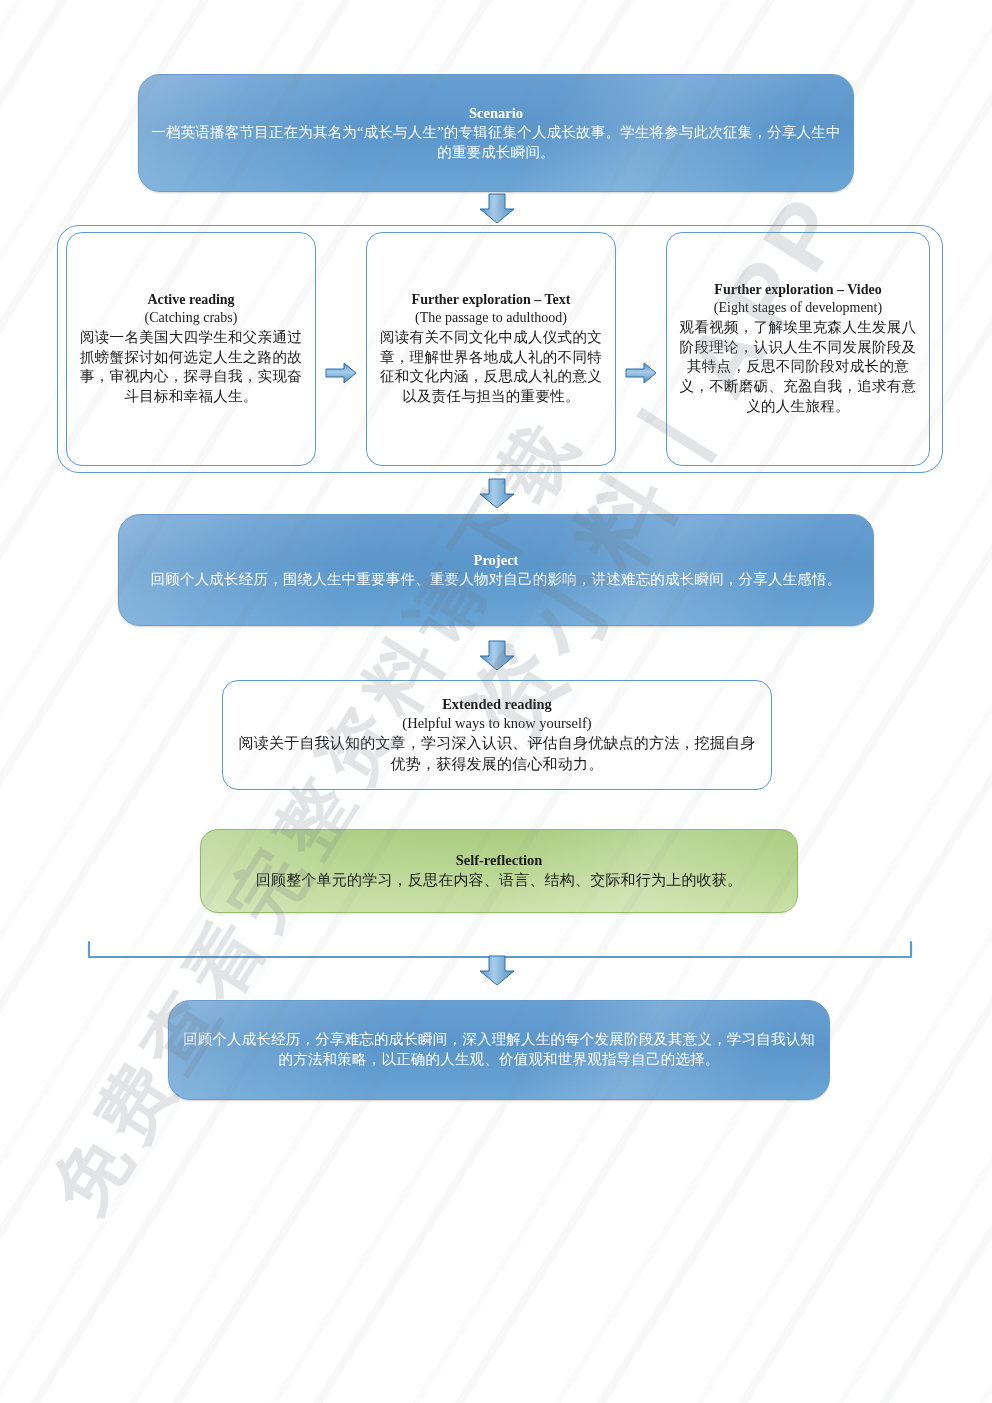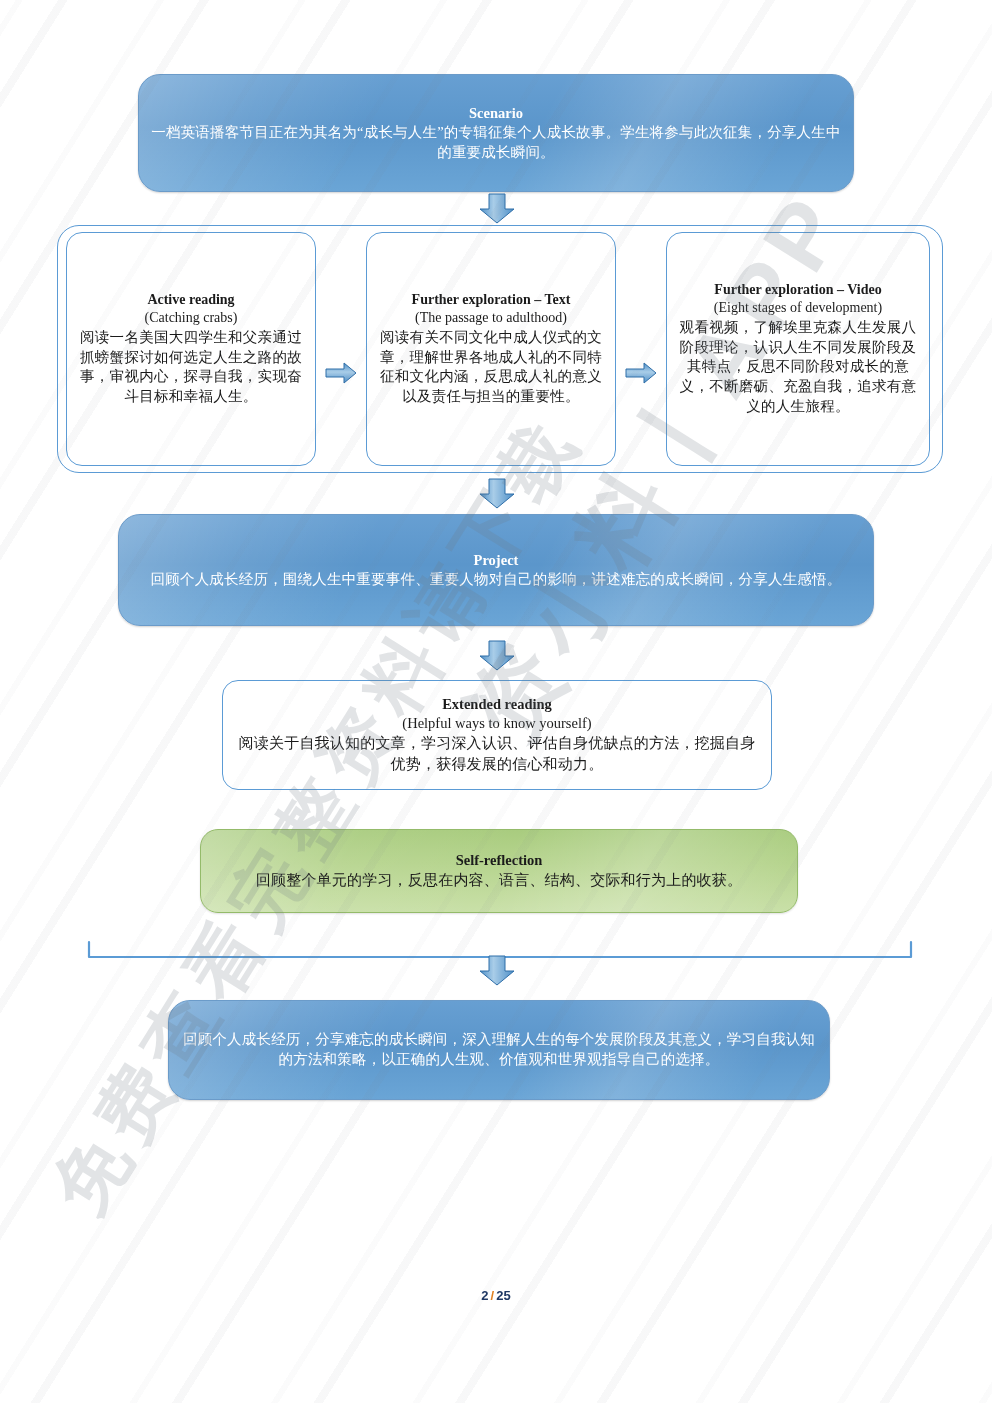--- a/index.html
+++ b/index.html
@@ -310,17 +310,14 @@
       <span class="bodytext">回顾个人成长经历，分享难忘的成长瞬间，深入理解人生的每个发展阶段及其意义，学习自我认知的方法和策略，以正确的人生观、价值观和世界观指导自己的选择。</span>
     </div>
   </div>
 
   <div class="wm-layer">
     <div class="wm-stripes"></div>
     <div class="wm-text wm-a">资小料丨APP</div>
     <div class="wm-text wm-b">免费查看完整资料请下载</div>
   </div>
 
-  <div class="footer">
-    <span class="pg-num">2</span><span class="pg-sep">/</span><span class="pg-num">25</span>
-  </div>
 
 </div>
 
 </body></html>

